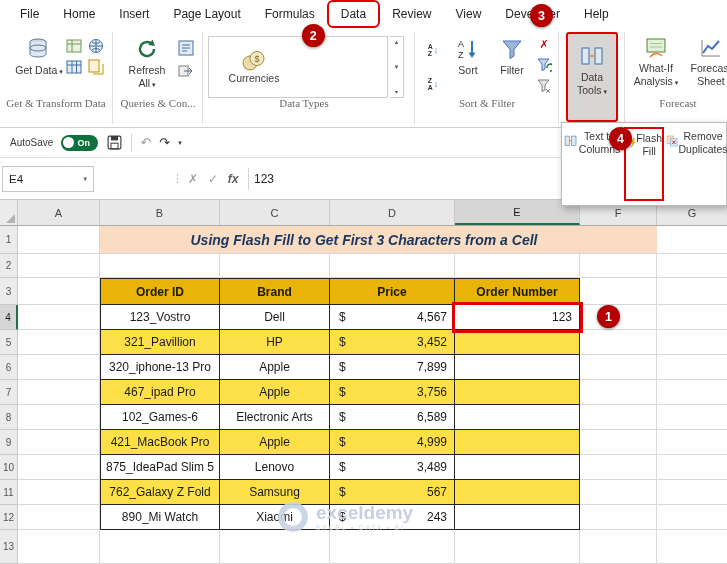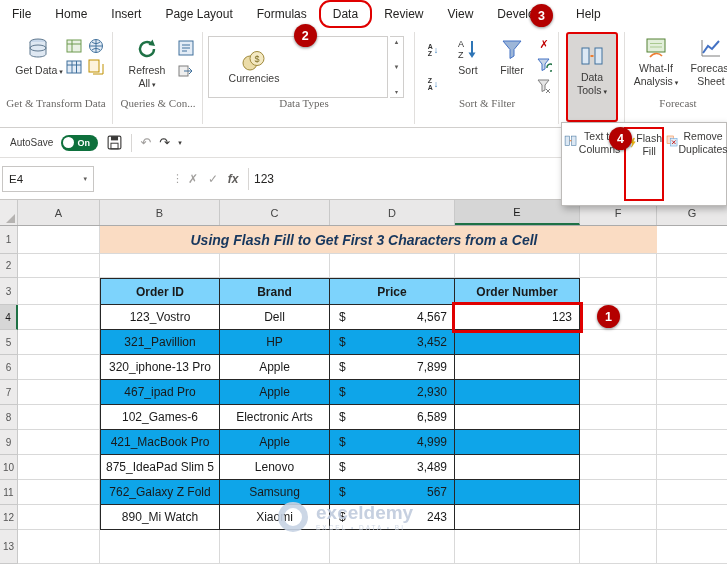--- a/index.html
+++ b/index.html
@@ -4,23 +4,23 @@
 <style>
   * { margin:0; padding:0; box-sizing:border-box; }
   html,body { width:727px; height:564px; }
   body {
     font-family:"Liberation Sans", sans-serif;
     font-size:11px; color:#252423; background:#fff;
     position:relative; overflow:hidden;
   }
   
   .tabbar { position:absolute; left:0; top:0; width:727px; height:28px;
-    display:flex; align-items:stretch; background:#fff; z-index:5; }
+    display:flex; align-items:stretch; padding-left:8px; background:#fff; z-index:5; }
   .tab { display:flex; align-items:center; padding:0 12px; font-size:12px; color:#252423; position:relative; }
-  .tab.boxed { border:2px solid #E00000; border-radius:11px; }
+  .tab.boxed { border:2px solid #E00000; border-radius:6px; }
   
   .ribbon { position:absolute; left:0; top:28px; width:727px; height:100px;
     background:#fff; border-bottom:1px solid #D1CFCD; z-index:4; }
   .vsep { position:absolute; top:4px; height:92px; width:1px; background:#E1DFDD; }
   .big-btn { position:absolute; top:6px; height:74px; display:flex; flex-direction:column;
     align-items:center; padding-top:3px; font-size:10.5px; color:#3B3A39;
     text-align:center; line-height:1.25; border-radius:3px; }
   .big-btn svg { flex:0 0 auto; margin-bottom:3px; }
   .blabel { max-width:100%; }
   .dd { font-size:7px; color:#3B3A39; margin-left:2px; }
@@ -78,22 +78,22 @@
   .row { display:flex; }
   .h1{height:28px}.h2{height:24px}.h3{height:27px}.hd{height:25px}.h13{height:34px}
   .rn { width:18px; background:#ECEBEB; border-right:1px solid #C9C9C9; border-bottom:1px solid #C9C9C9;
     display:flex; align-items:center; justify-content:center; font-size:10px; color:#555; }
   .rn.sel { background:#D6D6D6; border-right:2px solid #1E7145; color:#1a1a1a; }
   .c { border-right:1px solid #D9D9D9; border-bottom:1px solid #D9D9D9; display:flex;
     align-items:center; justify-content:center; font-size:12px; color:#1a1a1a; background:#fff; }
   .wA{width:82px}.wB{width:120px}.wC{width:110px}.wD{width:125px}.wE{width:125px}.wF{width:77px}.wG{width:70px;border-right:none}
   .t { border-right:1px solid #262626; border-bottom:1px solid #262626; }
   .t.first { border-left:1px solid #262626; }
-  .thead { background:#7dd3fc; font-weight:bold; border-top:1px solid #262626; }
-  .alt { background:#0ea5e9; }
+  .thead { background:#eab308; font-weight:bold; border-top:1px solid #262626; }
+  .alt { background:#fde047; }
   .price { justify-content:space-between; padding:0 7px 0 9px; }
   .numcell { justify-content:flex-end; padding-right:7px; }
   .titleband { width:557px; background:#FADCC3; border-bottom:1px solid #D9D9D9;
     display:flex; align-items:center; }
   .title-inner { width:480px; text-align:center; font-size:14px; font-weight:bold;
     font-style:italic; color:#17375E;margin-left:24px; }
   
   .dt-menu { position:absolute; left:561px; top:122px; width:166px; height:84px; background:#fff;
     border:1px solid #BDBBB9; box-shadow:2px 3px 7px rgba(0,0,0,.28); display:flex;
     padding:4px 2px; gap:2px; z-index:10; }
@@ -409,21 +409,21 @@
         <div class="c wG"></div>
     </div>
 
     <div class="row hd">
       <div class="rn">7</div>
       <div class="c wA"></div>
       <div class="c wB t first alt">467_ipad Pro</div>
       <div class="c wC t alt">Apple</div>
       <div class="c wD t price alt">
           <span>$</span>
-          <span>2,930</span>
+          <span>3,756</span>
         </div>
       <div class="c wE t numcell alt"></div>
       <div class="c wF"></div>
         <div class="c wG"></div>
     </div>
 
     <div class="row hd">
       <div class="rn">8</div>
       <div class="c wA"></div>
       <div class="c wB t first">102_Games-6</div>

